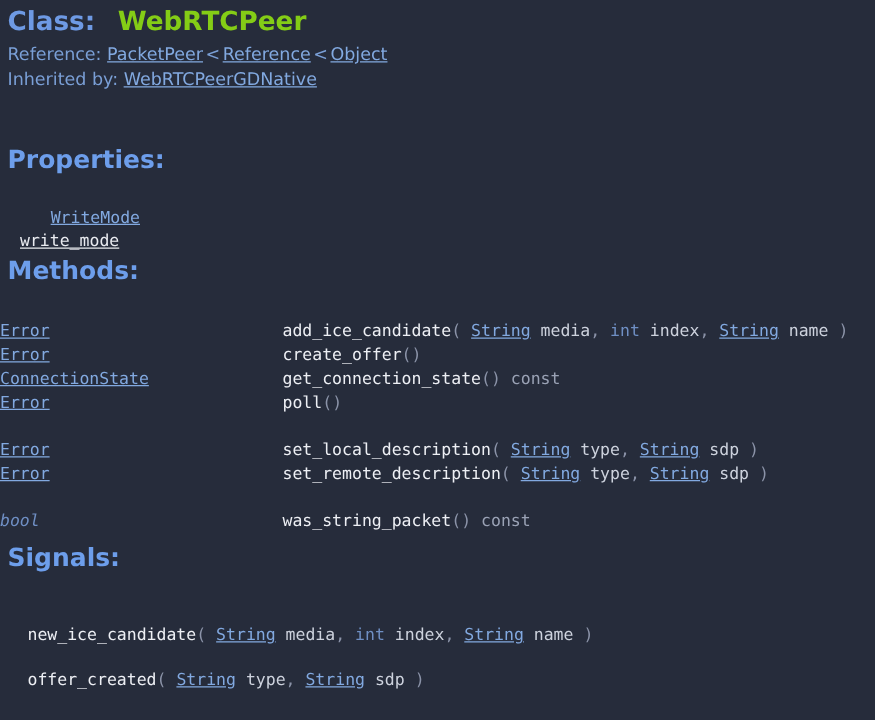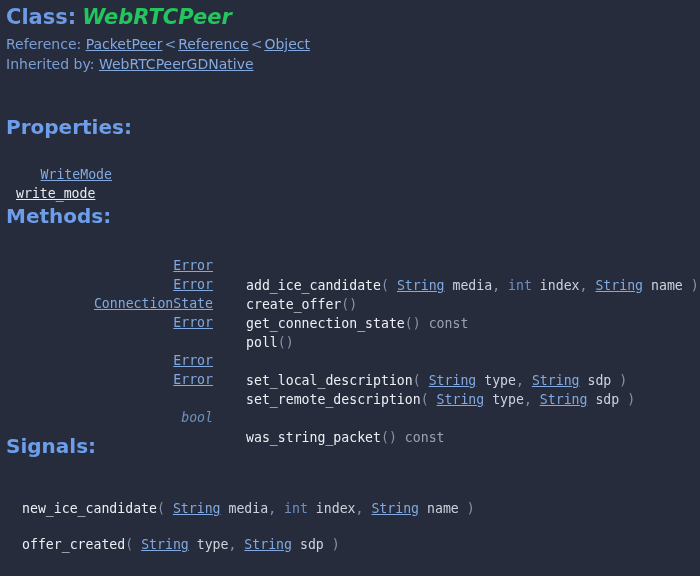--- a/index.html
+++ b/index.html
@@ -22,21 +22,21 @@
   .class-line {
     position: absolute;
     left: 6px;
     top: 4px;
     font-size: 21px;
     font-weight: bold;
     line-height: 26px;
     white-space: nowrap;
   }
   .class-kw { color: #6e9ae4; }
-  .class-name { color: #22c55e; margin-left: 6px; font-style: italic; }
+  .class-name { color: #84cc16; margin-left: 18px; }
 
   .inherit-line {
     position: absolute;
     left: 6px;
     font-size: 14px;
     line-height: 20px;
     color: #7a9fd6;
     white-space: nowrap;
   }
   .inherit-line.r1 { top: 34px; }
@@ -93,28 +93,25 @@
   
   .meth-table {
     position: absolute;
     top: 256px;
     left: 0;
   }
   .meth-row { display: flex; height: 19px; }
   .meth-row.gap { height: 19px; }
   .meth-ret {
     width: 193px;
-    text-align: right;
     flex: 0 0 193px;
-    padding-left: 20px;
   }
   .meth-sig {
     padding-left: 33px;
     white-space: pre;
-    margin-top: 20px;
   }
 
   
   .sig-table {
     position: absolute;
     top: 499px;
     left: 22px;
   }
   .sig-row { height: 19px; }
   .sig-row.gap { height: 17px; }

